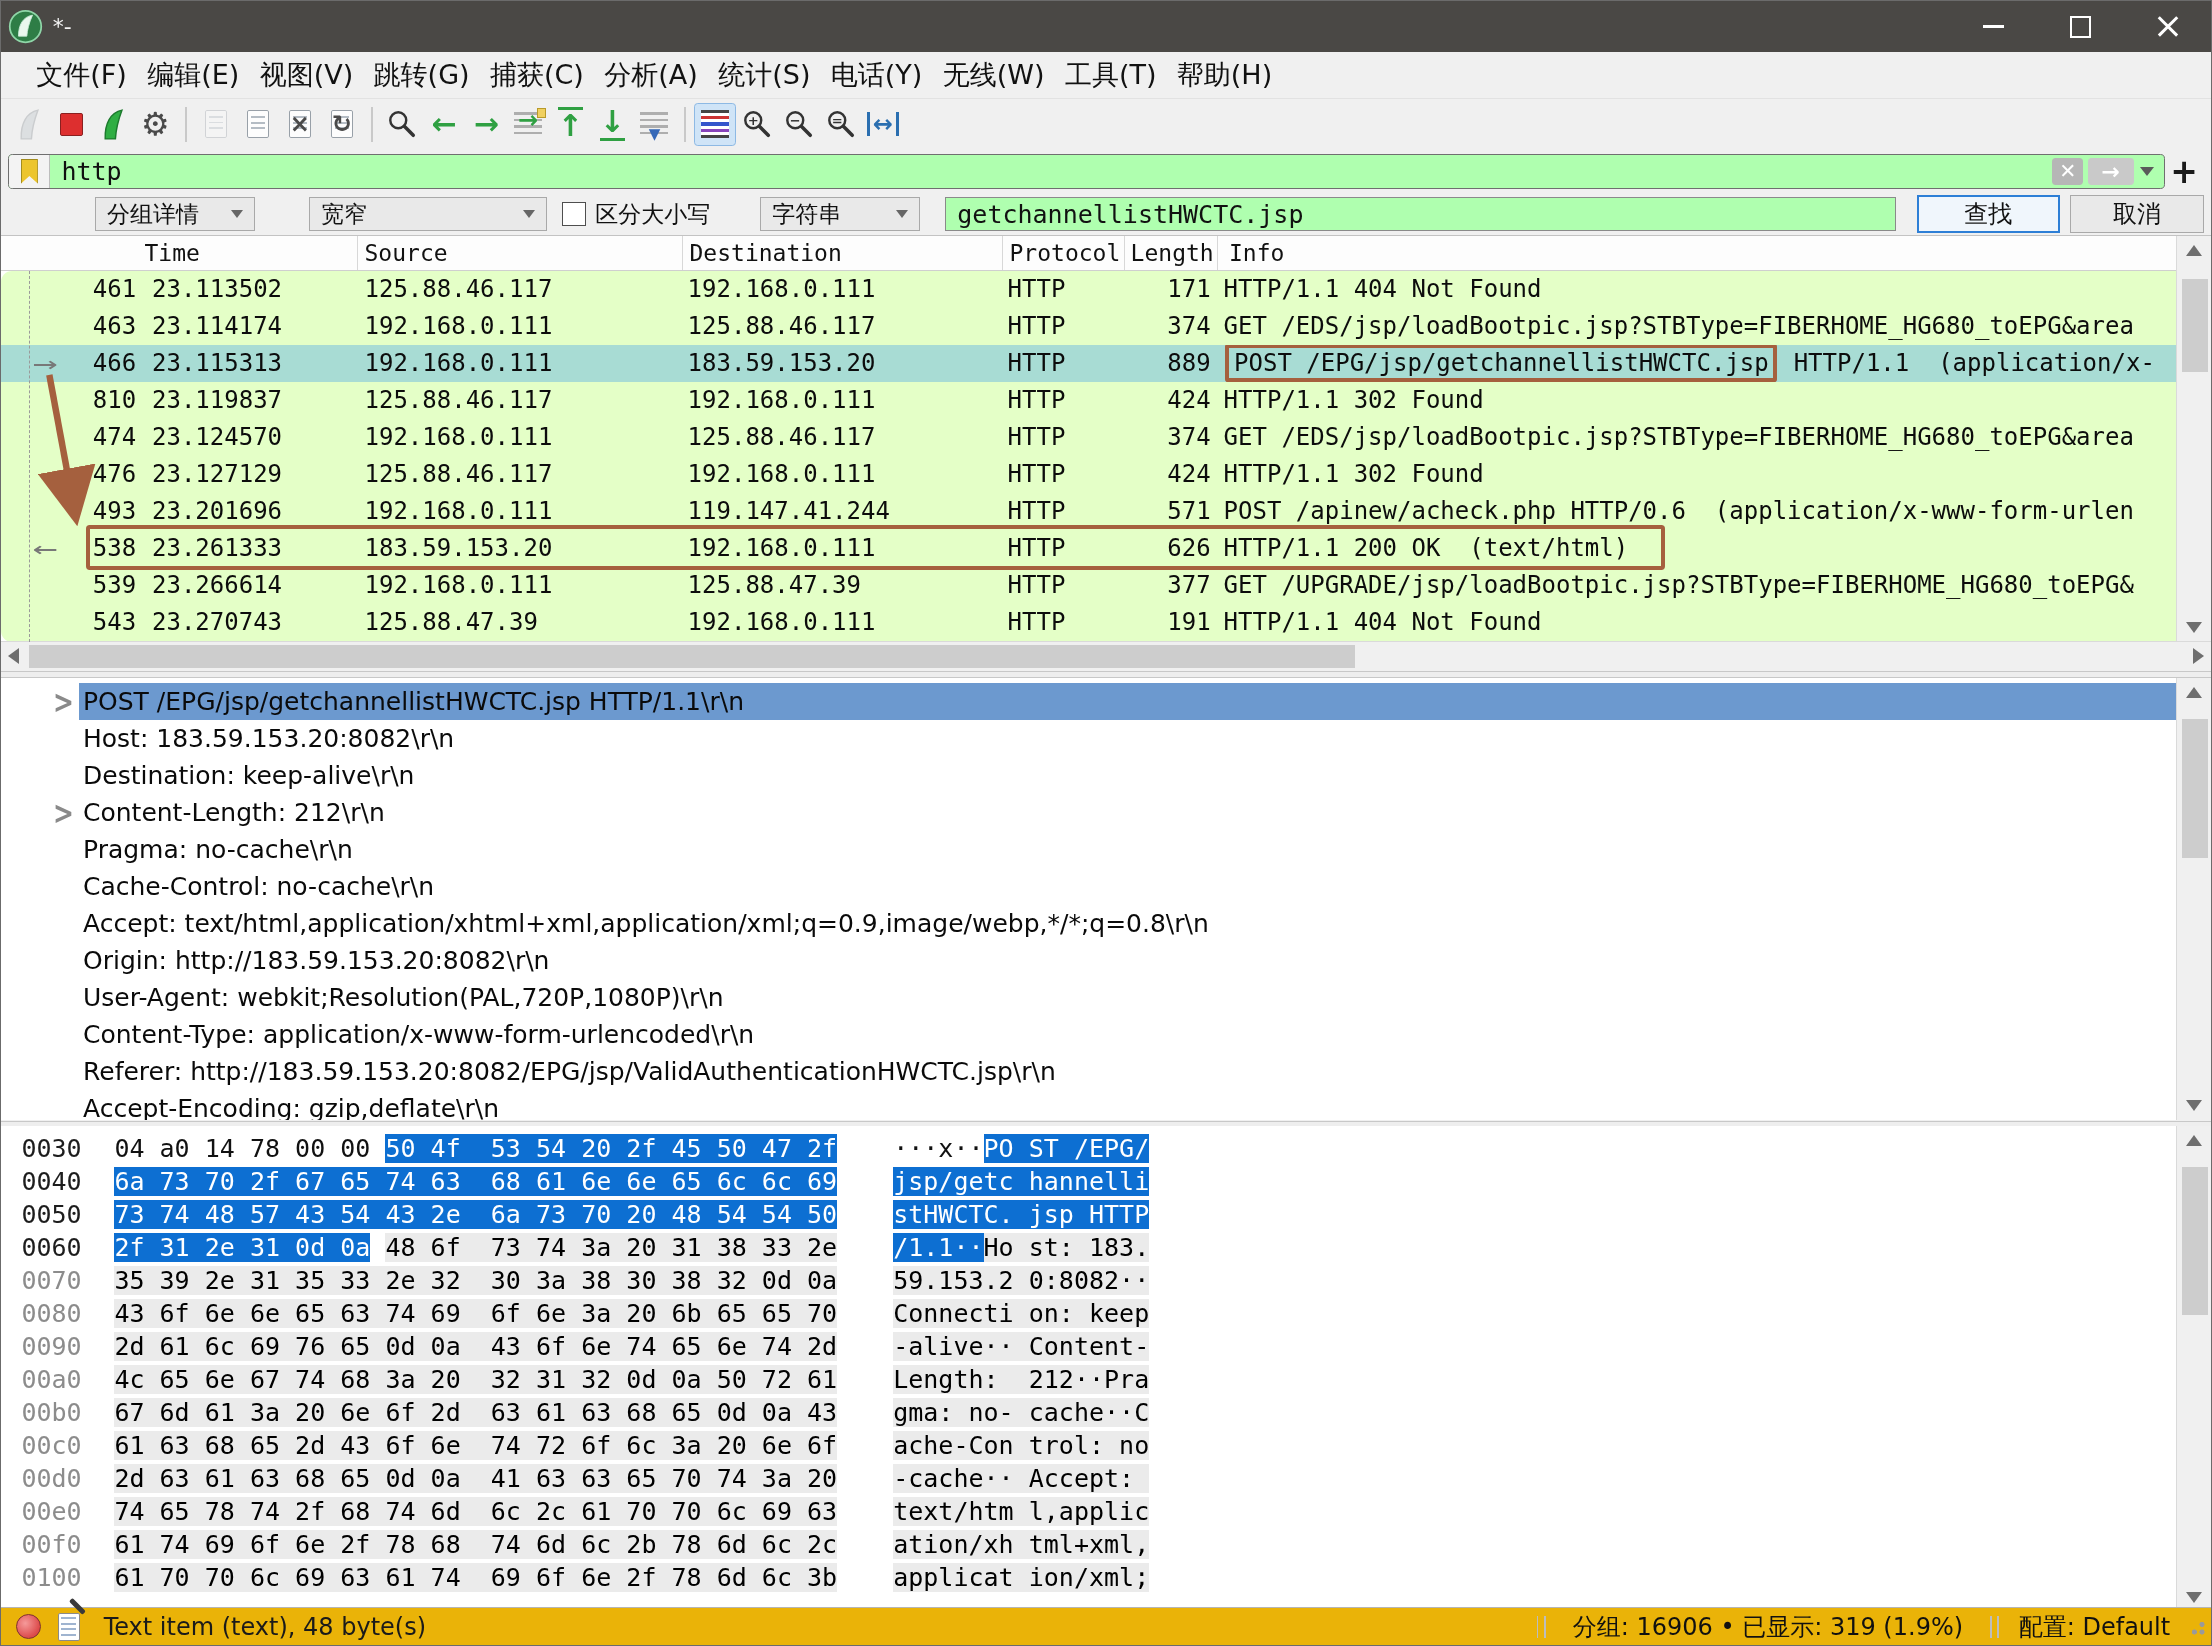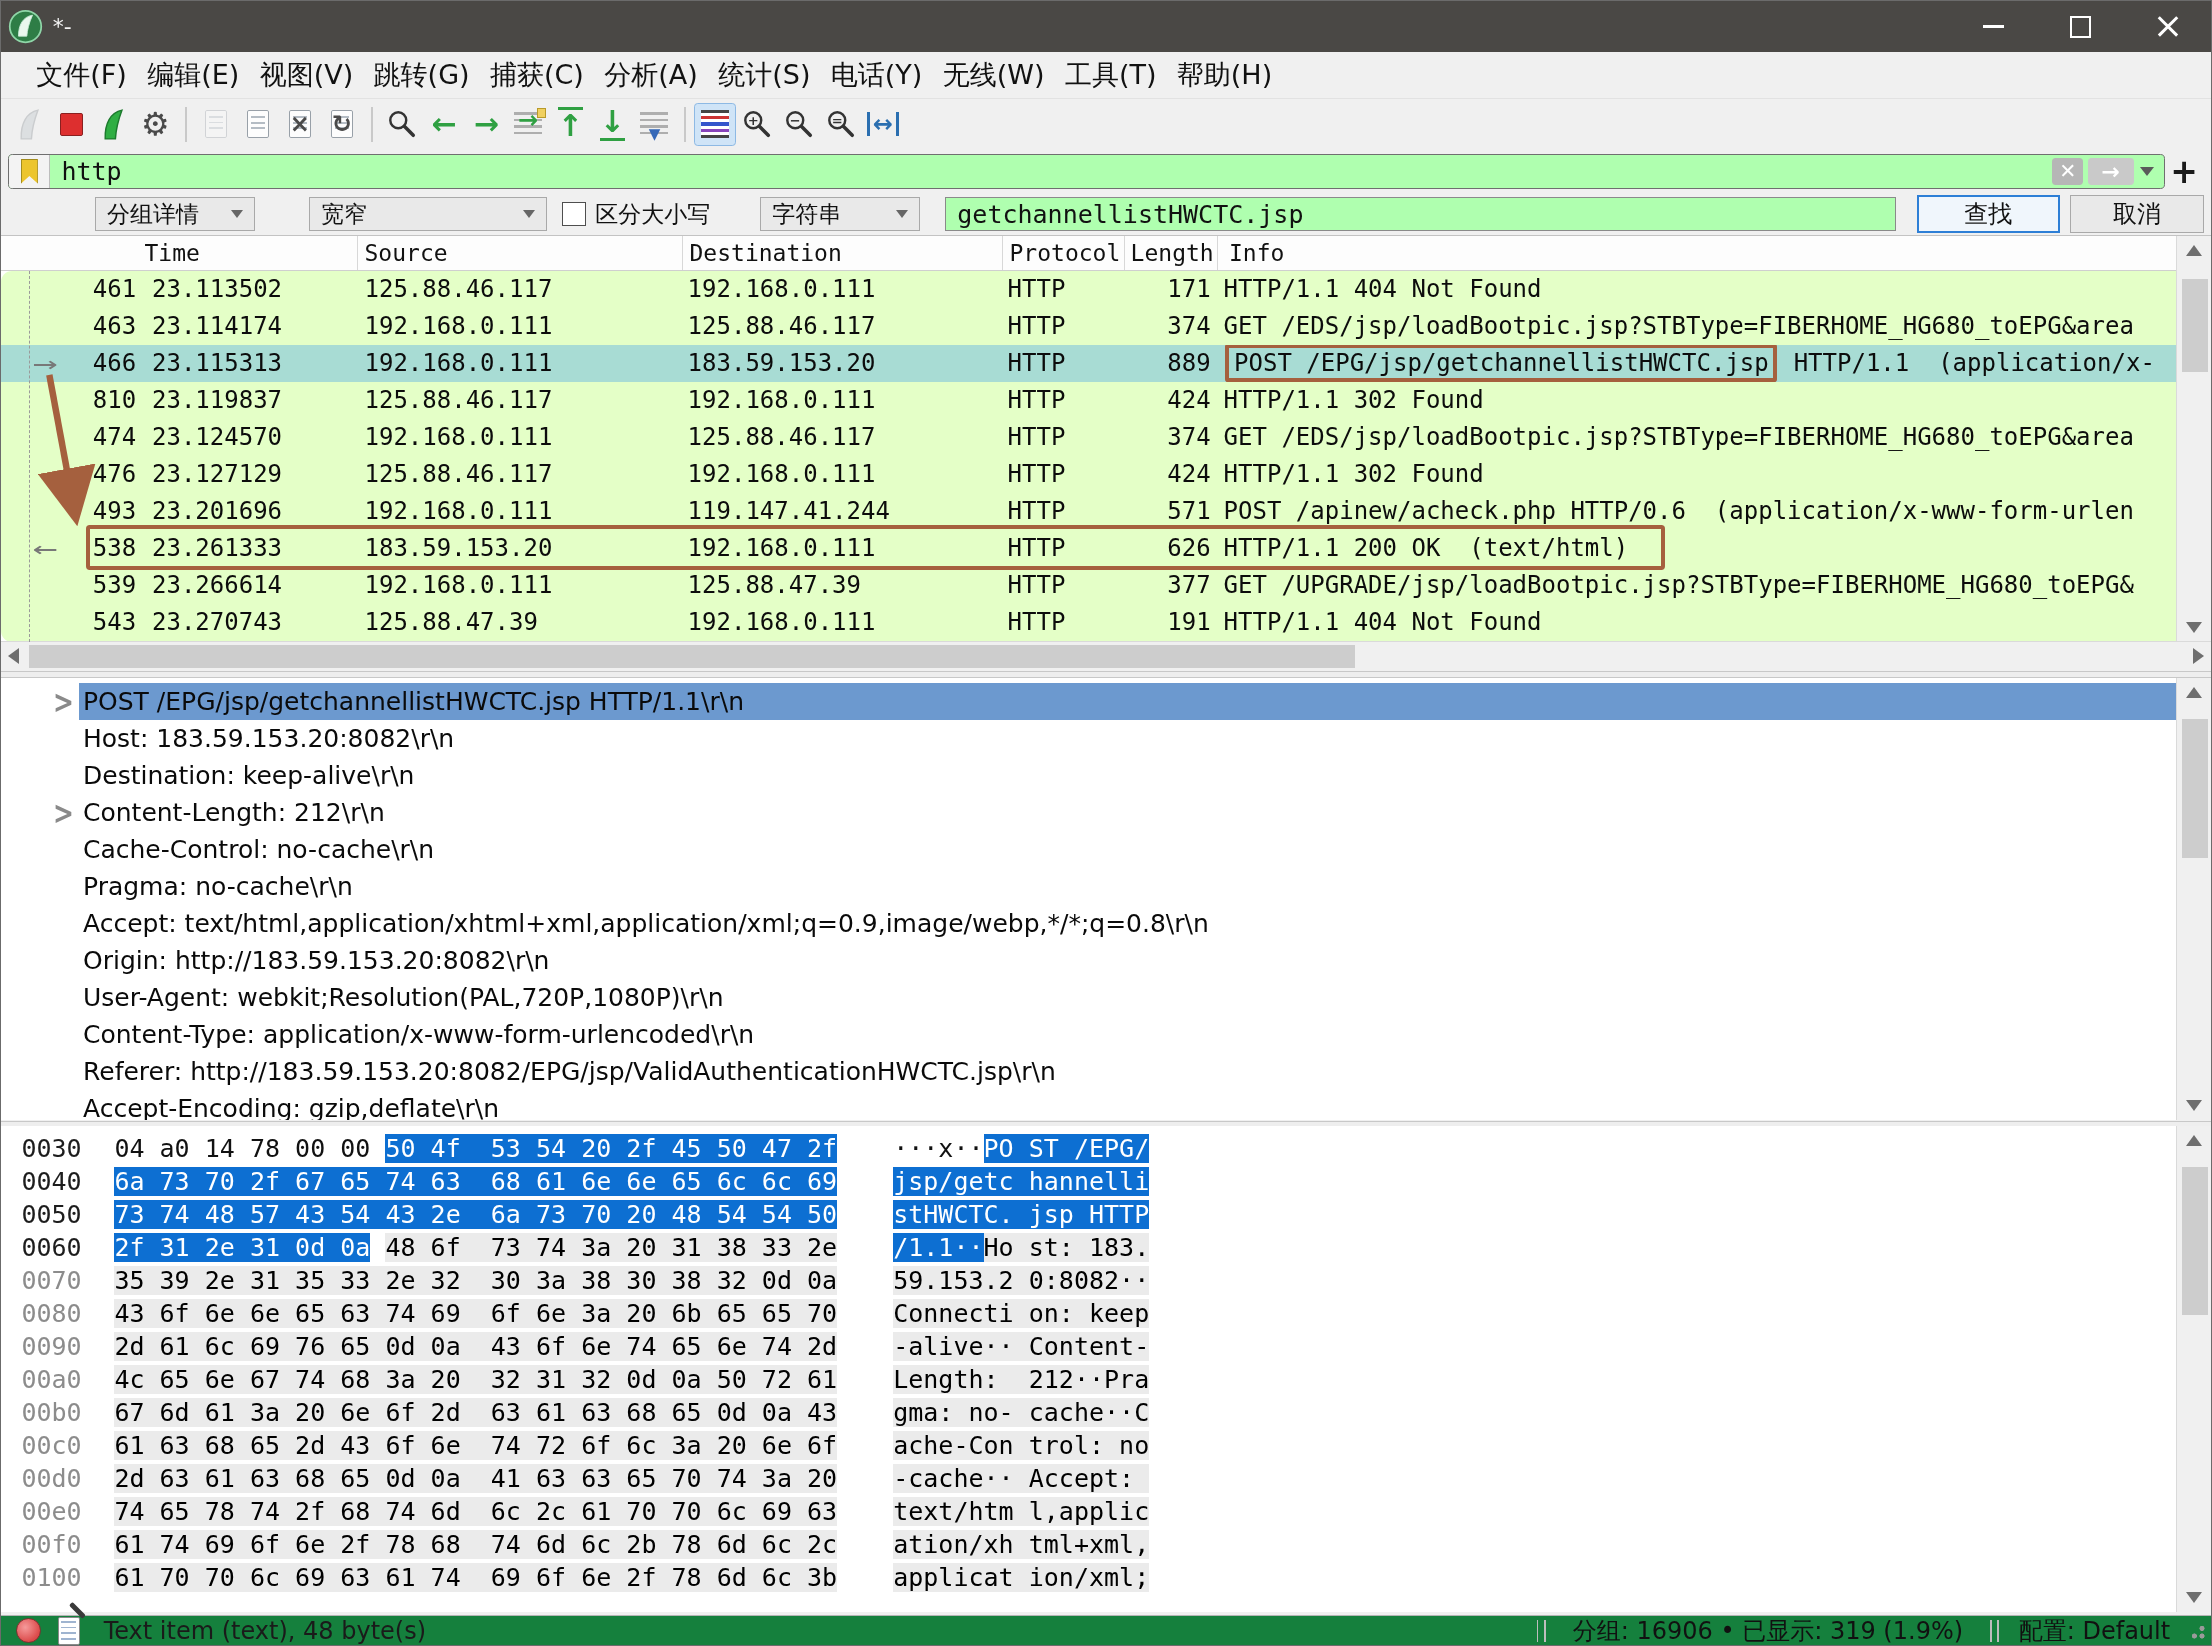--- a/index.html
+++ b/index.html
@@ -110,21 +110,21 @@
   .hexpane{position:absolute;left:0;top:1125px;width:100%;height:486px;background:#fff;overflow:hidden;padding-top:5.6px;}
   .hrow{display:flex;height:33px;line-height:33px;font-size:25px;white-space:pre;padding-left:20.4px;}
   .off{width:93px;color:#8c8c8c;flex:none;}
   .off.dark{color:#1d1d1d;}
   .hbytes{flex:none;}
   .hascii{margin-left:56px;flex:none;}
   .hsel{background:#0d6fd2;color:#fff;}
   .hshade{background:#ebebeb;color:#000;}
 
   
-  .statusbar{position:absolute;left:0;bottom:0;width:100%;height:30px;background:#15803d;border-top:0.9px solid #b5b5b5;display:flex;align-items:center;font-size:24px;}
+  .statusbar{position:absolute;left:0;bottom:0;width:100%;height:38px;background:#eab308;border-top:0.9px solid #b5b5b5;display:flex;align-items:center;font-size:24px;}
   .expert{width:25px;height:25px;border-radius:50%;background:radial-gradient(circle at 8.3px 8.3px,#f59a9a,#dc4a4a 70%);border:1.9px solid #7e3030;margin-left:15px;flex:none;}
   .note{width:22px;height:28px;background:#fff;border:1.9px solid #8a8a8a;border-radius:1.9px;position:relative;margin-left:16.7px;flex:none;}
   .note::before{content:"";position:absolute;left:2.8px;right:2.8px;top:3.7px;height:18.6px;background:repeating-linear-gradient(#9fb4d0 0 1.9px,transparent 1.9px 5.6px);}
   .note .pen{position:absolute;right:-6.5px;top:-2.8px;width:18.6px;height:4.6px;background:#3a3a3a;transform:rotate(45deg);transform-origin:right top;border-radius:1.9px;}
   .stext{margin-left:24px;color:#1a1a1a;}
   .vsep{width:1.9px;height:22px;background:#bdbdbd;margin:0 2.8px;flex:none;}
   .grip{width:18.6px;height:18.6px;margin:0 5.6px 0 9.3px;background:
     radial-gradient(circle 2.3px at 15px 15px,#9a9a9a 2.3px,transparent 2.8px),
     radial-gradient(circle 2.3px at 15px 7.4px,#9a9a9a 2.3px,transparent 2.8px),
     radial-gradient(circle 2.3px at 7.4px 15px,#9a9a9a 2.3px,transparent 2.8px);}
@@ -345,22 +345,22 @@
     </div>
   </div>
 
   <div class="splitter1"></div>
 
   <div class="details" id="details">
     <div class="dline sel"><span class="chev">&gt;</span><span>POST /EPG/jsp/getchannellistHWCTC.jsp HTTP/1.1\r\n</span></div>
       <div class="dline"><span>Host: 183.59.153.20:8082\r\n</span></div>
       <div class="dline"><span>Destination: keep-alive\r\n</span></div>
       <div class="dline"><span class="chev">&gt;</span><span>Content-Length: 212\r\n</span></div>
+      <div class="dline"><span>Pragma: no-cache\r\n</span></div>
       <div class="dline"><span>Cache-Control: no-cache\r\n</span></div>
-      <div class="dline"><span>Pragma: no-cache\r\n</span></div>
       <div class="dline"><span>Accept: text/html,application/xhtml+xml,application/xml;q=0.9,image/webp,*/*;q=0.8\r\n</span></div>
       <div class="dline"><span>Origin: http://183.59.153.20:8082\r\n</span></div>
       <div class="dline"><span>User-Agent: webkit;Resolution(PAL,720P,1080P)\r\n</span></div>
       <div class="dline"><span>Content-Type: application/x-www-form-urlencoded\r\n</span></div>
       <div class="dline"><span>Referer: http://183.59.153.20:8082/EPG/jsp/ValidAuthenticationHWCTC.jsp\r\n</span></div>
       <div class="dline"><span>Accept-Encoding: gzip,deflate\r\n</span></div>
       <div class="vsb" style="top:0;height:100%;">
       <div class="tri tri-up" style="top:9.3px;"></div>
       <div class="sb-thumb" style="left:4.6px;width:26px;top:41px;height:139px;"></div>
       <div class="tri tri-dn" style="bottom:9.3px;"></div>

